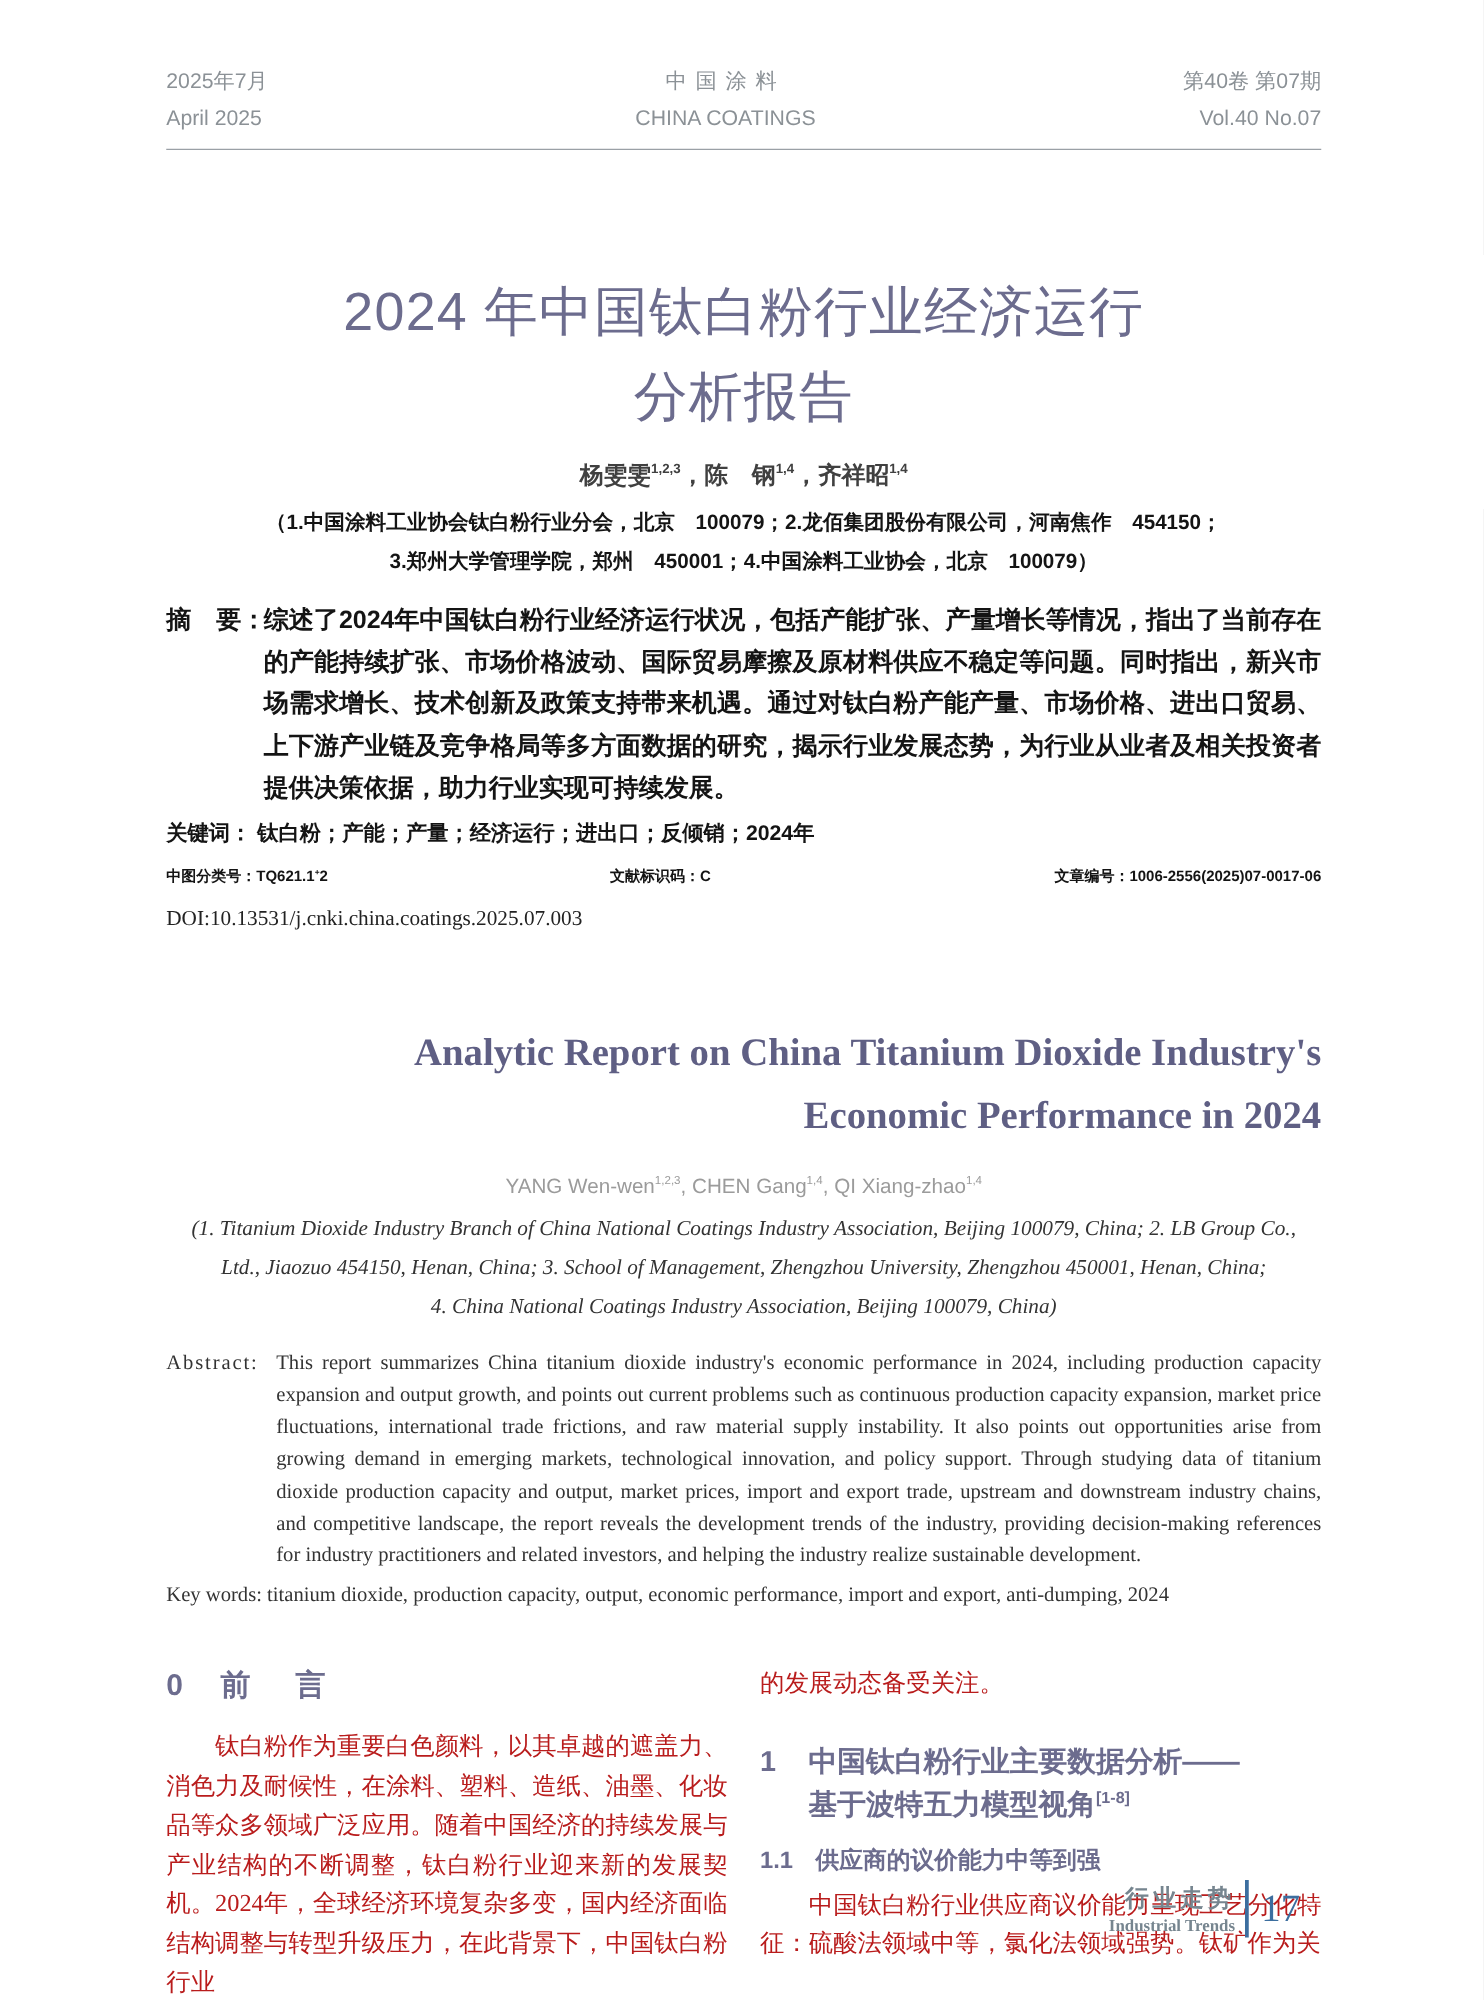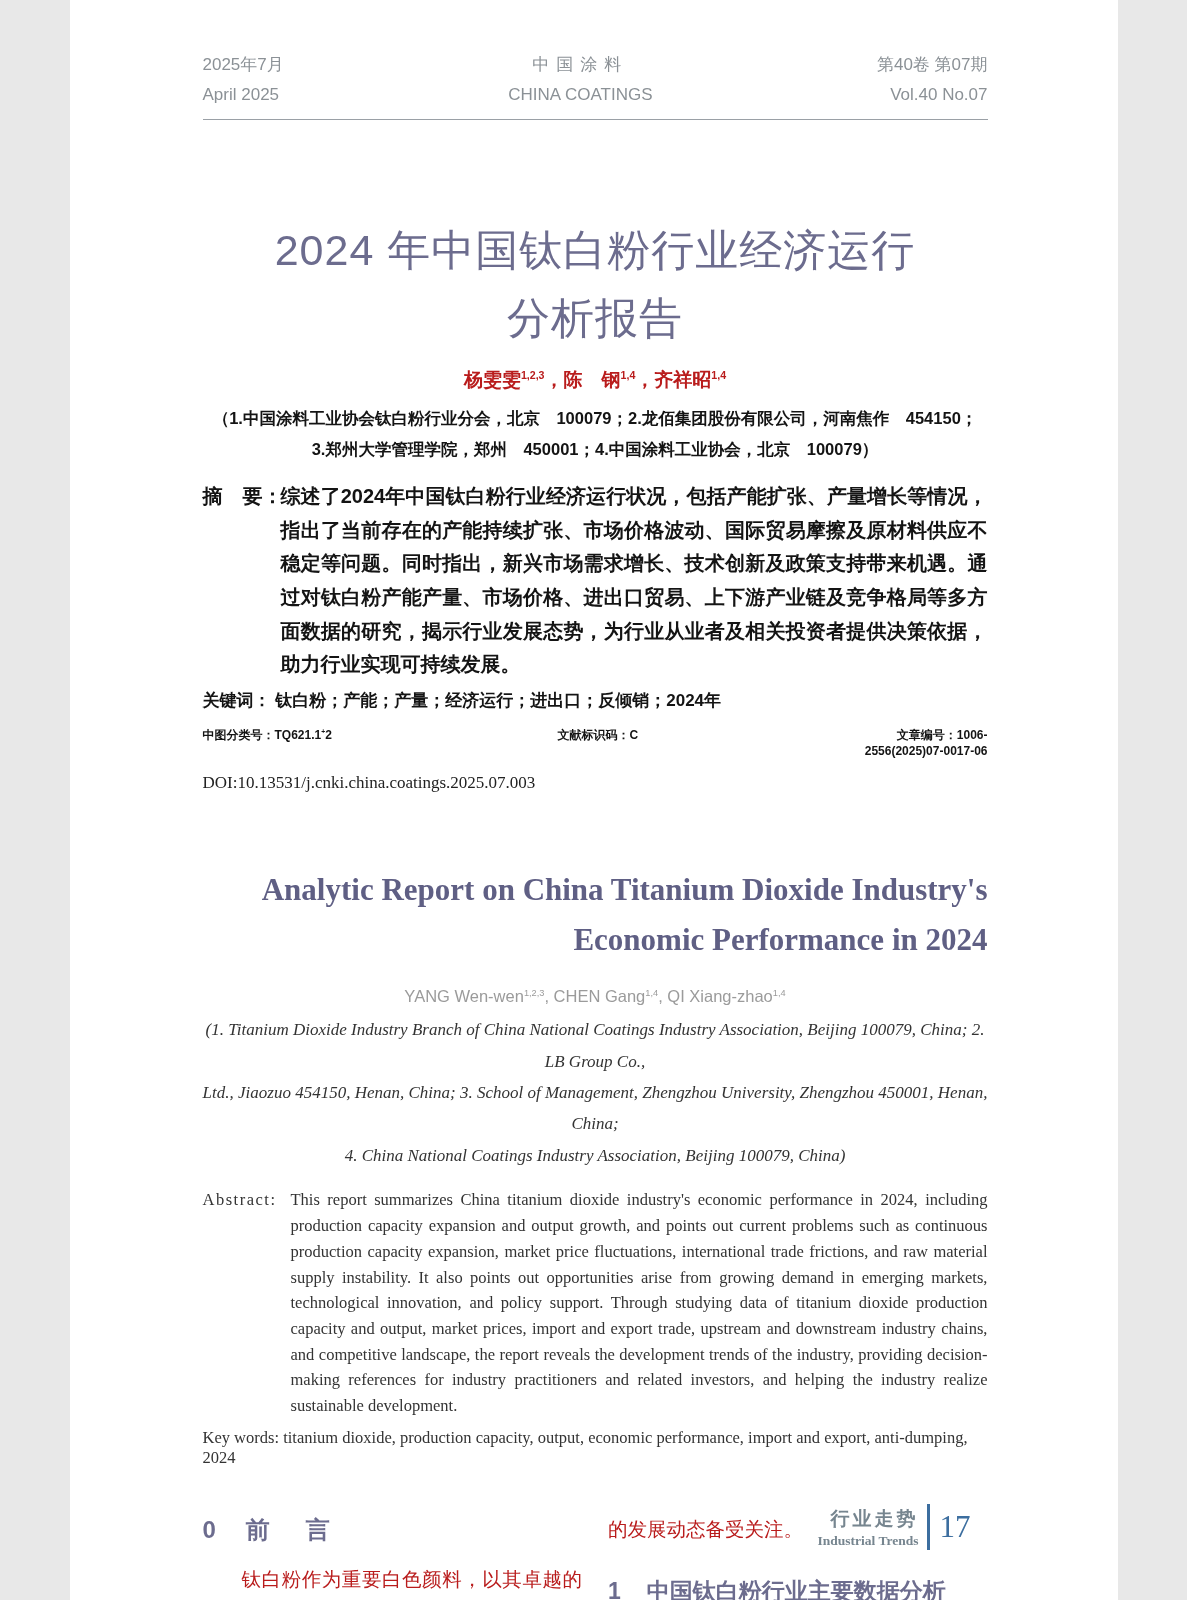--- a/index.html
+++ b/index.html
@@ -1,18 +1,18 @@
 <!DOCTYPE html>
 <html><head>
 <meta charset="utf-8">
 <style>
   * { margin:0; padding:0; box-sizing:border-box; }
   html,body { background:#e8e8e8; }
   .page {
-    width:1048px; height:1600px; background:#ffffff; position:relative;
+    width:1187px; height:1600px; background:#ffffff; position:relative;
     margin:0 auto; overflow:hidden; color:#1c1c1c;
     font-family:"Liberation Sans", sans-serif;
   }
   .content { padding:0 130px 0 133px; }
   sup { font-size:0.56em; vertical-align:super; line-height:0; }
 
   
   .journal-header {
     display:flex; justify-content:space-between; align-items:flex-end;
     padding-top:50px; padding-bottom:9px; border-bottom:1.5px solid #9aa0a6;
@@ -21,21 +21,21 @@
   .jh-left { text-align:left; }
   .jh-center { text-align:center; }
   .jh-center .cn { letter-spacing:7px; }
   .jh-right { text-align:right; }
 
   
   .cn-title {
     margin-top:96px; text-align:center; color:#6c6c8e;
     font-weight:400; font-size:43px; line-height:1.6; letter-spacing:1px;
   }
-  .authors-cn { margin-top:14px; text-align:center; font-size:19px; font-weight:700; color:#b91c1c; }
+  .authors-cn { margin-top:14px; text-align:center; font-size:19px; font-weight:700; color:#404040; }
   .affils-cn { margin-top:10px; text-align:center; font-size:16.5px; line-height:1.85; font-weight:600; color:#141414; }
 
   .abstract-cn {
     margin-top:16px; position:relative; padding-left:78px;
     font-size:20px; line-height:1.68; text-align:justify; font-weight:600; color:#141414;
   }
   .abstract-cn .label { position:absolute; left:0; top:0; font-weight:700; }
   .keywords-cn { margin-top:7px; font-size:17px; font-weight:600; color:#141414; }
   .keywords-cn .label { font-weight:700; }
 

